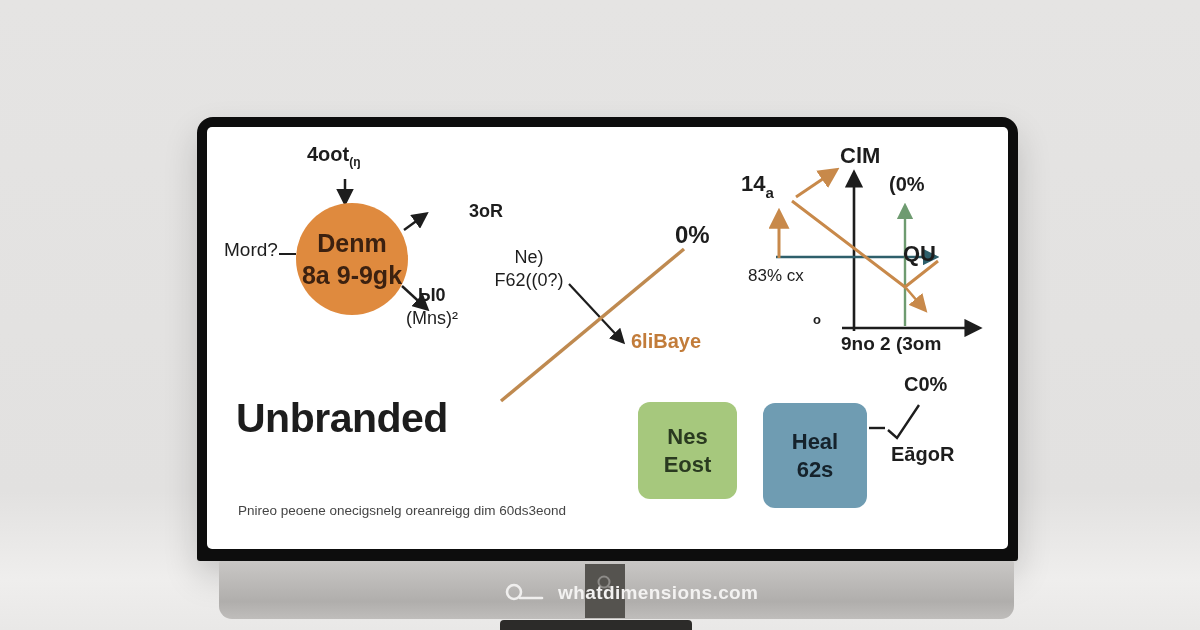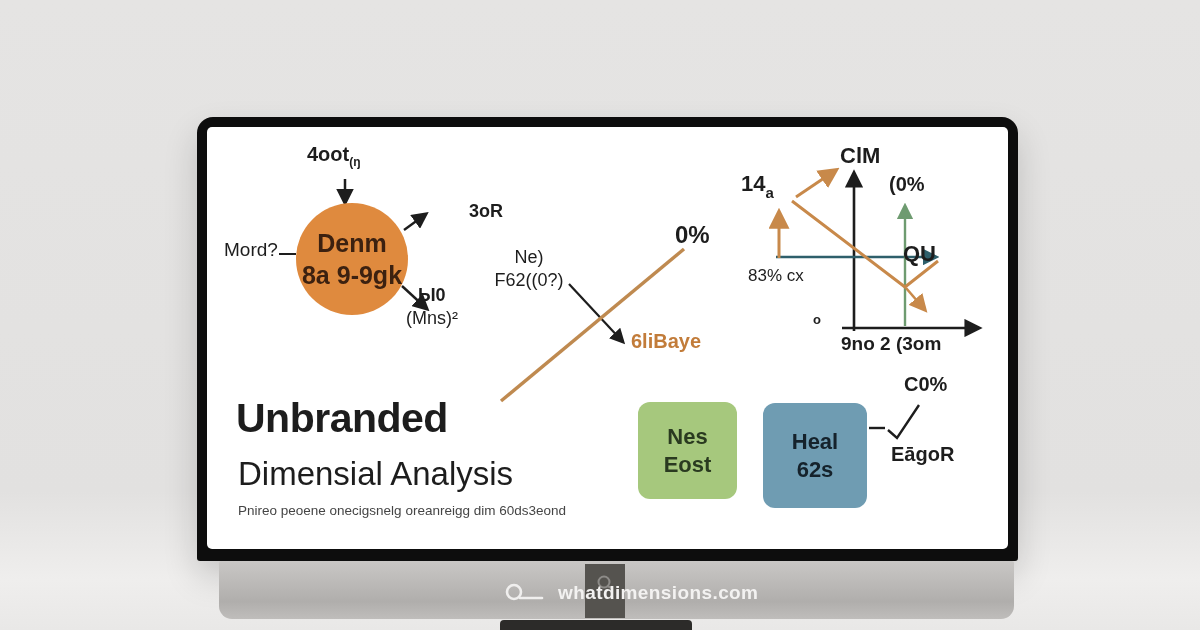--- a/index.html
+++ b/index.html
@@ -132,21 +132,20 @@
       <div class="lbl lbl-14a">
         <span>14</span><span class="sub2">a</span>
       </div>
       <div class="lbl lbl-i0pct">(0%</div>
       <div class="lbl lbl-qu">QU</div>
       <div class="lbl lbl-83">83% cx</div>
       <div class="lbl lbl-o">o</div>
       <div class="lbl lbl-xaxis">9no 2 (3om</div>
 
       <div class="lbl lbl-title">Unbranded</div>
-      <div class="lbl lbl-subtitle">Dimensial Analysis</div>
       <div class="lbl lbl-caption">Pnireo peoene onecigsnelg oreanreigg dim 60ds3eond</div>
 
       <div class="card card-green">
         <div>Nes</div>
         <div>Eost</div>
       </div>
       <div class="card card-blue">
         <div>Heal</div>
         <div>62s</div>
       </div>

